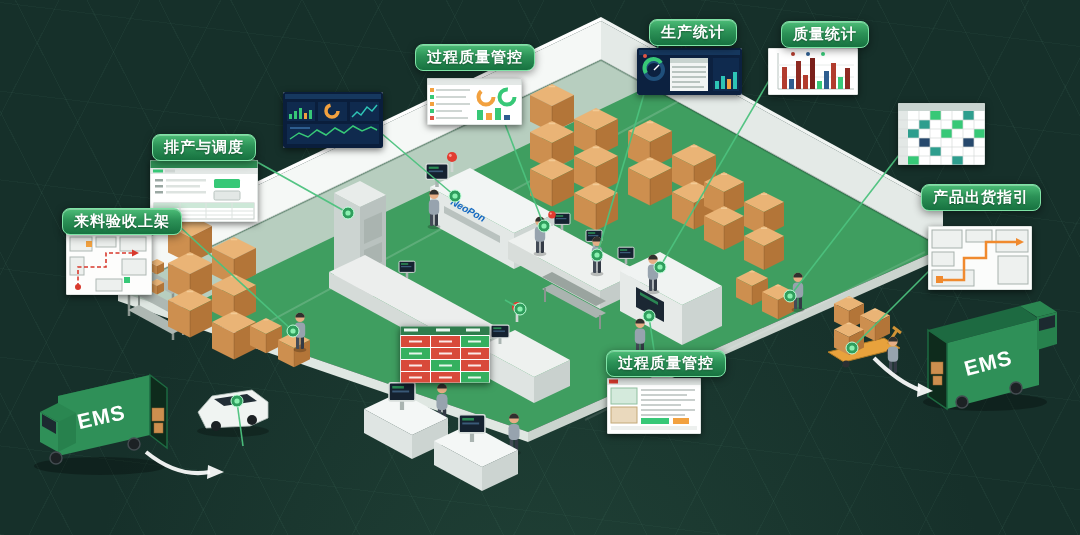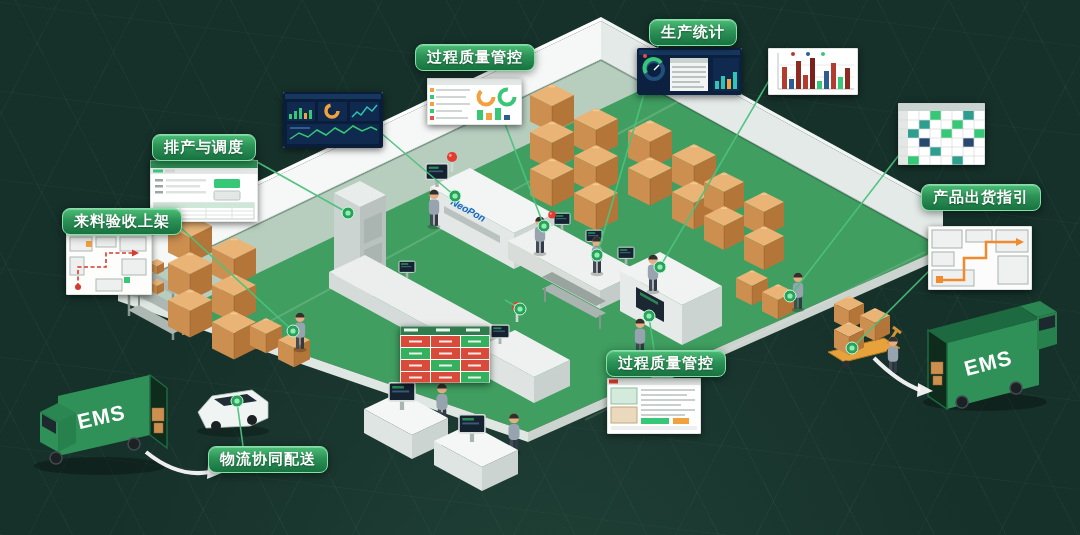--- a/index.html
+++ b/index.html
@@ -578,17 +578,17 @@
         <rect x="66" y="40" width="16" height="6" fill="#f2a13f"></rect>
     <rect x="4" y="48" width="86" height="4" fill="#edf0ee"></rect>
     <rect width="94" height="56" fill="none" stroke="#c3ccc8"></rect>
   </svg>
 </div>
 
 <div class="label" style="left:62px;top:208px">来料验收上架</div>
 <div class="label" style="left:152px;top:134px">排产与调度</div>
 <div class="label" style="left:415px;top:44px">过程质量管控</div>
 <div class="label" style="left:649px;top:19px">生产统计</div>
+<div class="label" style="left:781px;top:21px">质量统计</div>
 <div class="label" style="left:921px;top:184px">产品出货指引</div>
 <div class="label" style="left:606px;top:350px">过程质量管控</div>
-<div class="label" style="left:208px;top:446px">物流协同配送</div>
 
 </div>
 
 </body></html>

